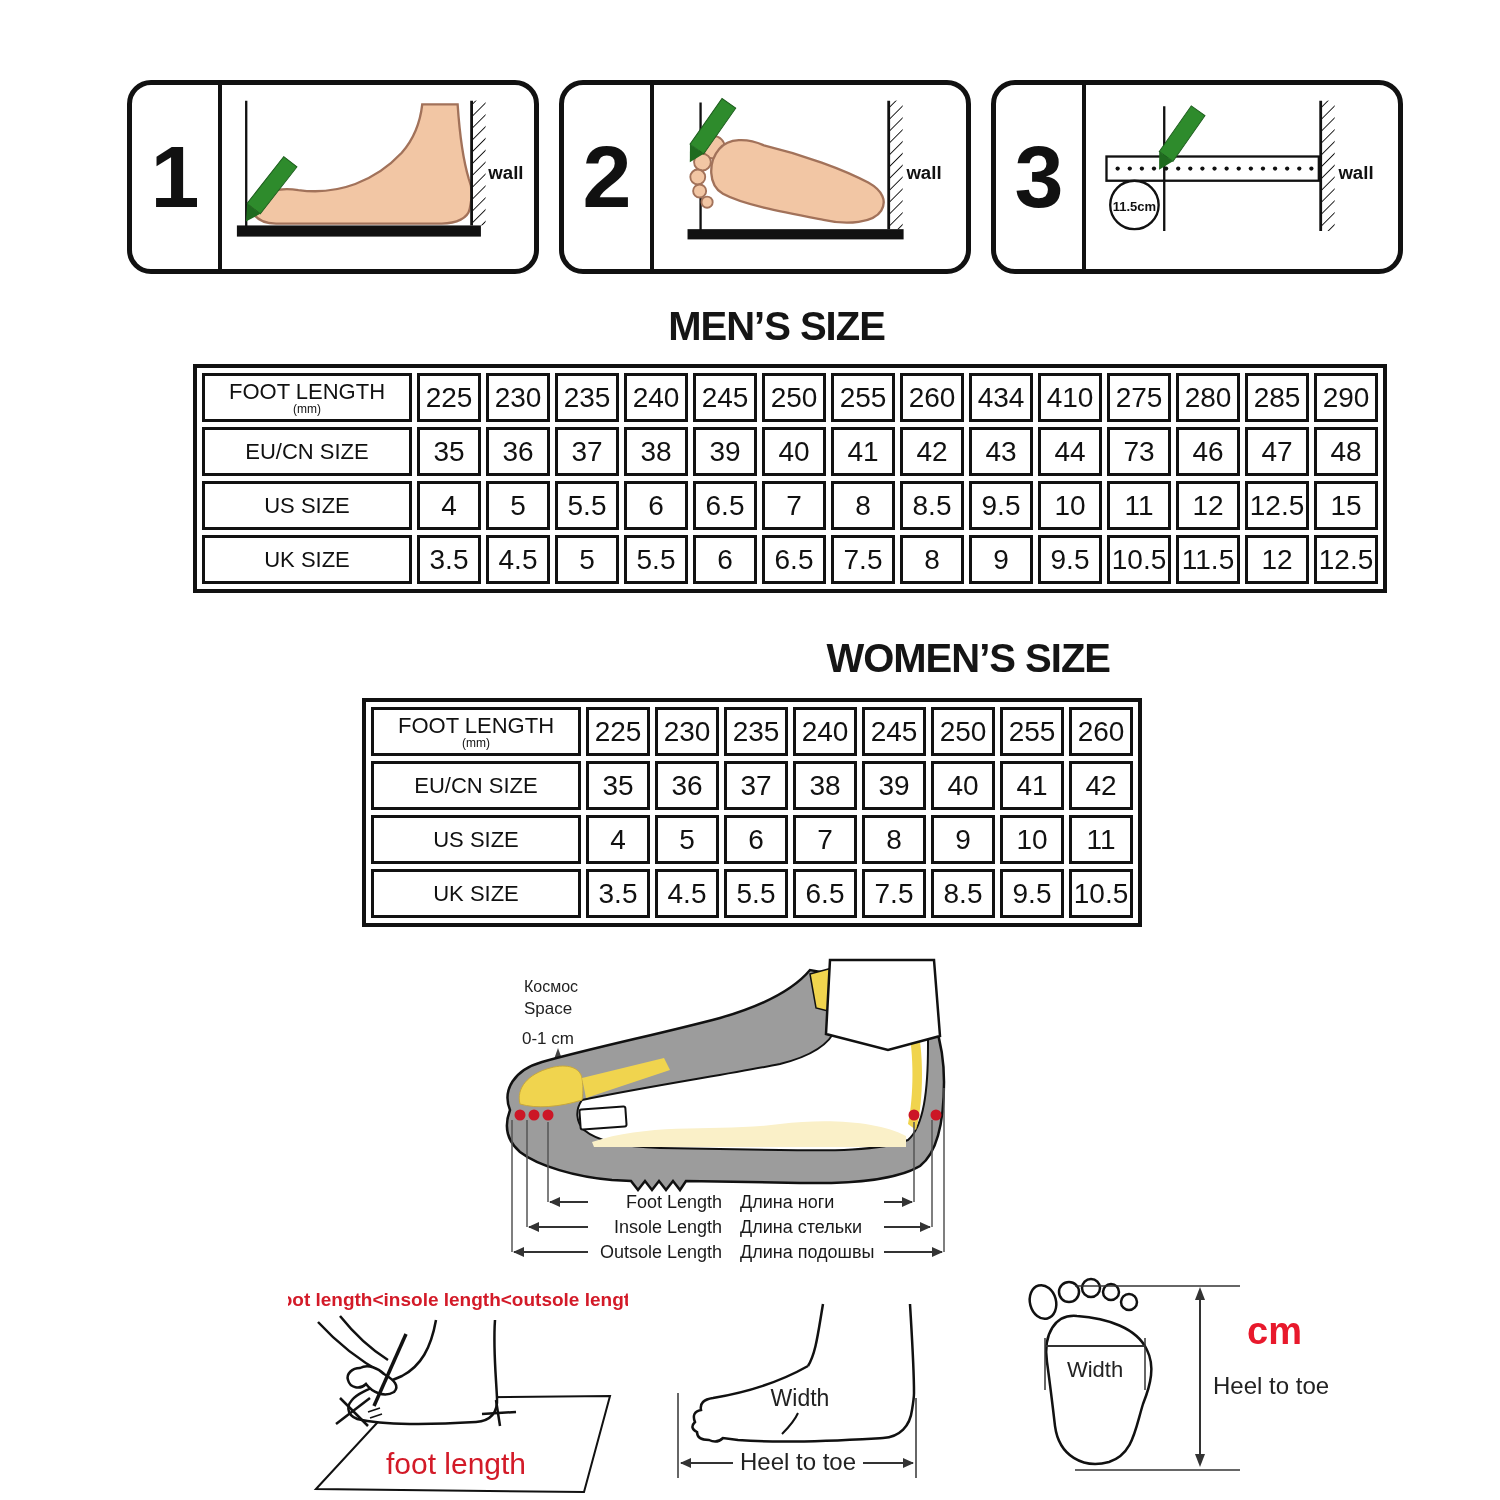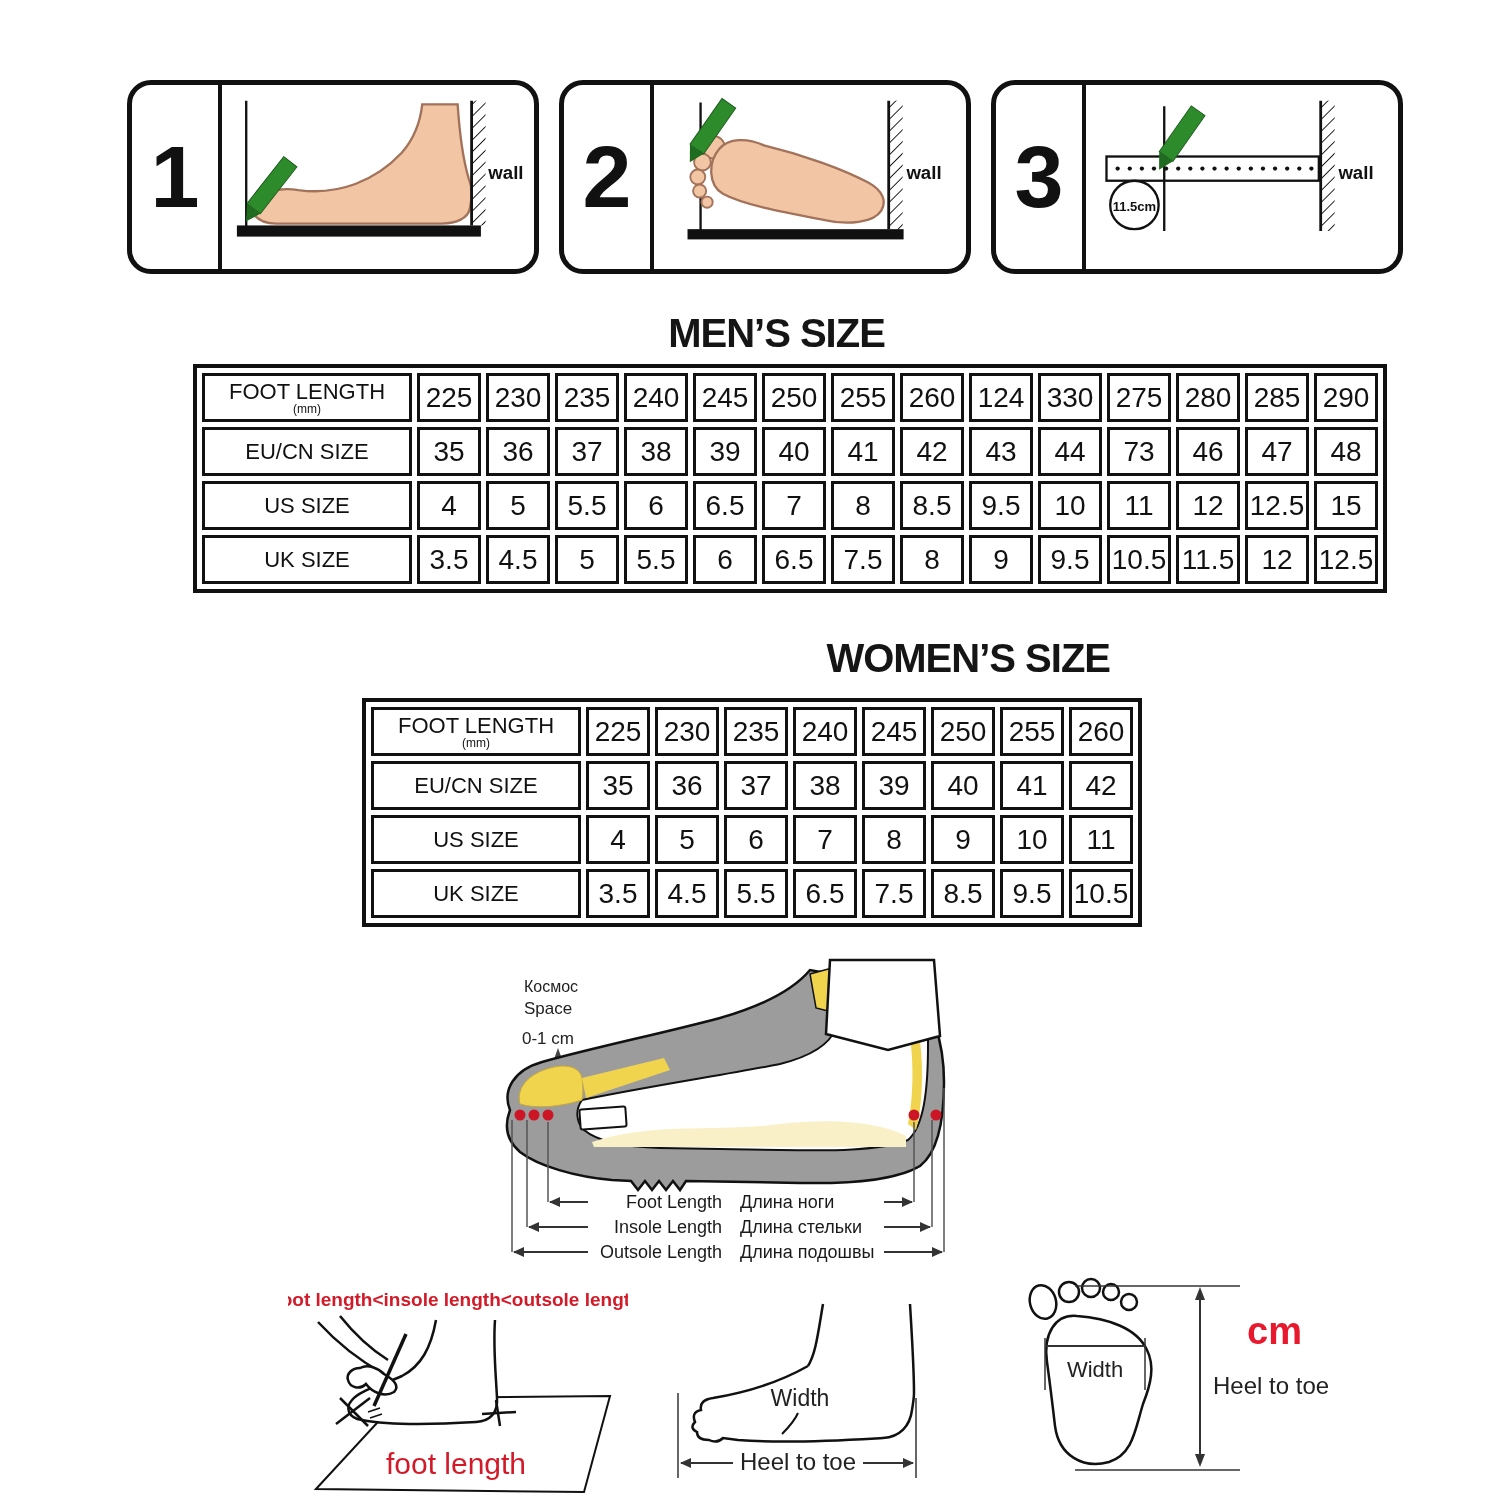--- a/index.html
+++ b/index.html
@@ -12,21 +12,21 @@
   .steps{position:absolute;top:80px;left:127px;width:1276px;display:flex;gap:20px;}
   .step-box{flex:1;height:184px;border:5px solid #111;border-radius:24px;display:flex;
     background:#fff;overflow:hidden;}
   .step-num{width:86px;border-right:4px solid #111;display:flex;align-items:center;
     justify-content:center;font-size:88px;font-weight:800;line-height:1;}
   .step-art{flex:1;display:flex;align-items:center;justify-content:center;}
   .step-art svg{width:100%;height:100%;}
   
   .section-heading{position:absolute;text-align:center;font-size:40px;font-weight:800;
     letter-spacing:-1px;color:#151515;}
-  #mens-heading{top:311px;left:193px;width:1167px;}
+  #mens-heading{top:304px;left:193px;width:1167px;}
   #womens-heading{top:636px;left:362px;width:748px;text-align:right;}
   
   table.size-table{position:absolute;border-collapse:separate;border-spacing:5px;
     border:4px solid #111;background:#fff;}
   #mens-table{left:193px;top:364px;}
   #womens-table{left:362px;top:698px;}
   table.size-table td{border:3px solid #111;background:#fff;text-align:center;
     vertical-align:middle;}
   td.lbl{width:192px;font-size:22px;line-height:1.05;padding:2px 6px;}
   td.lbl .sub{font-size:12px;}
@@ -149,22 +149,22 @@
         </td>
 
       <td class="val">225</td>
           <td class="val">230</td>
           <td class="val">235</td>
           <td class="val">240</td>
           <td class="val">245</td>
           <td class="val">250</td>
           <td class="val">255</td>
           <td class="val">260</td>
-          <td class="val">124</td>
-          <td class="val">330</td>
+          <td class="val">434</td>
+          <td class="val">410</td>
           <td class="val">275</td>
           <td class="val">280</td>
           <td class="val">285</td>
           <td class="val">290</td>
         </tr>
       <tr>
         <td class="lbl">
             <div>EU/CN SIZE</div>
           </td>
 

